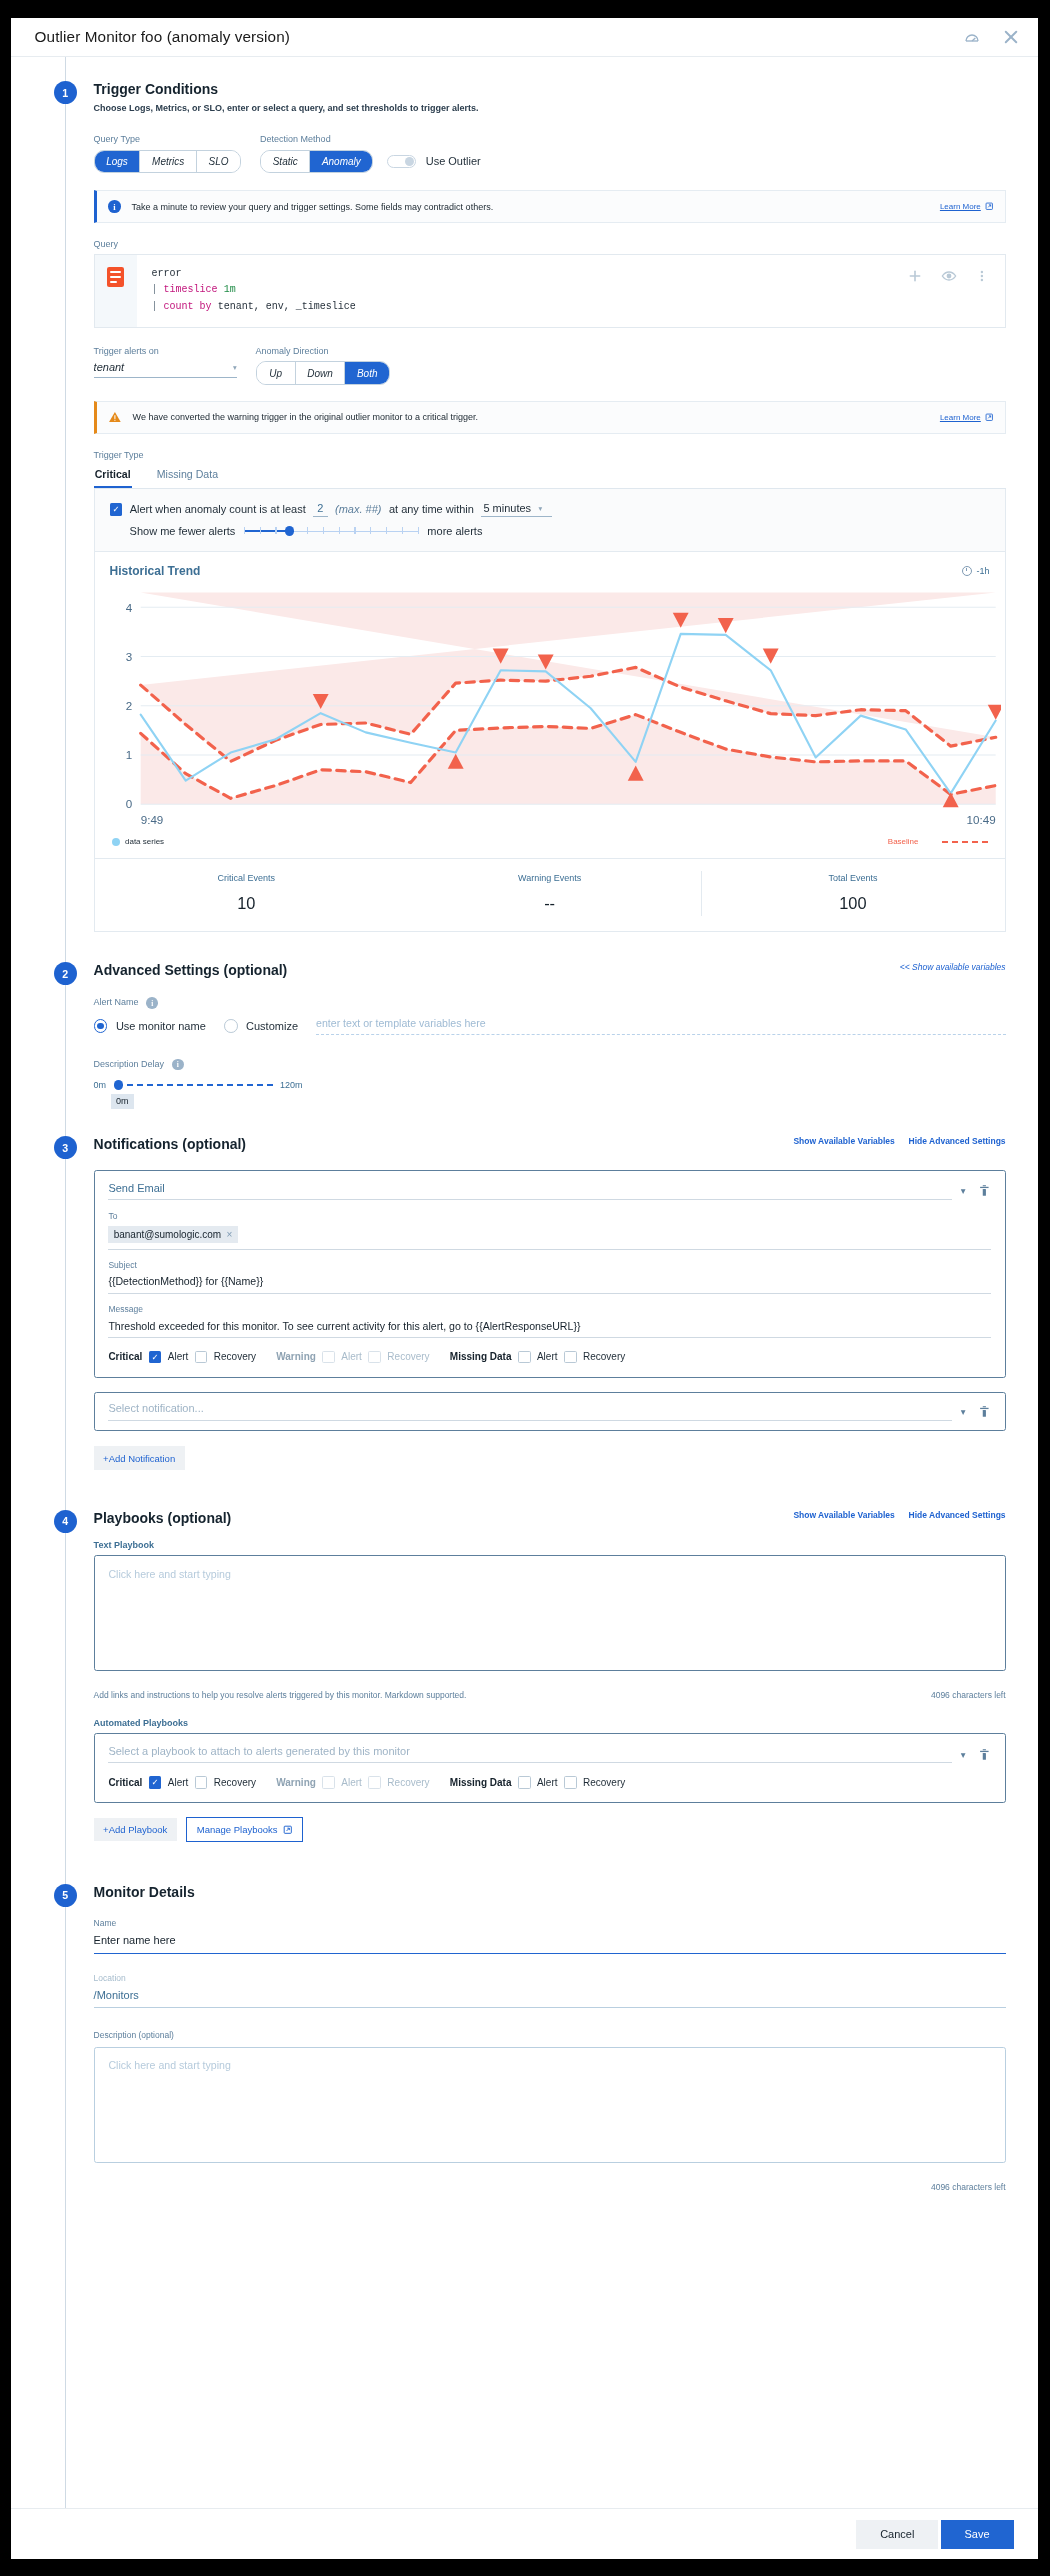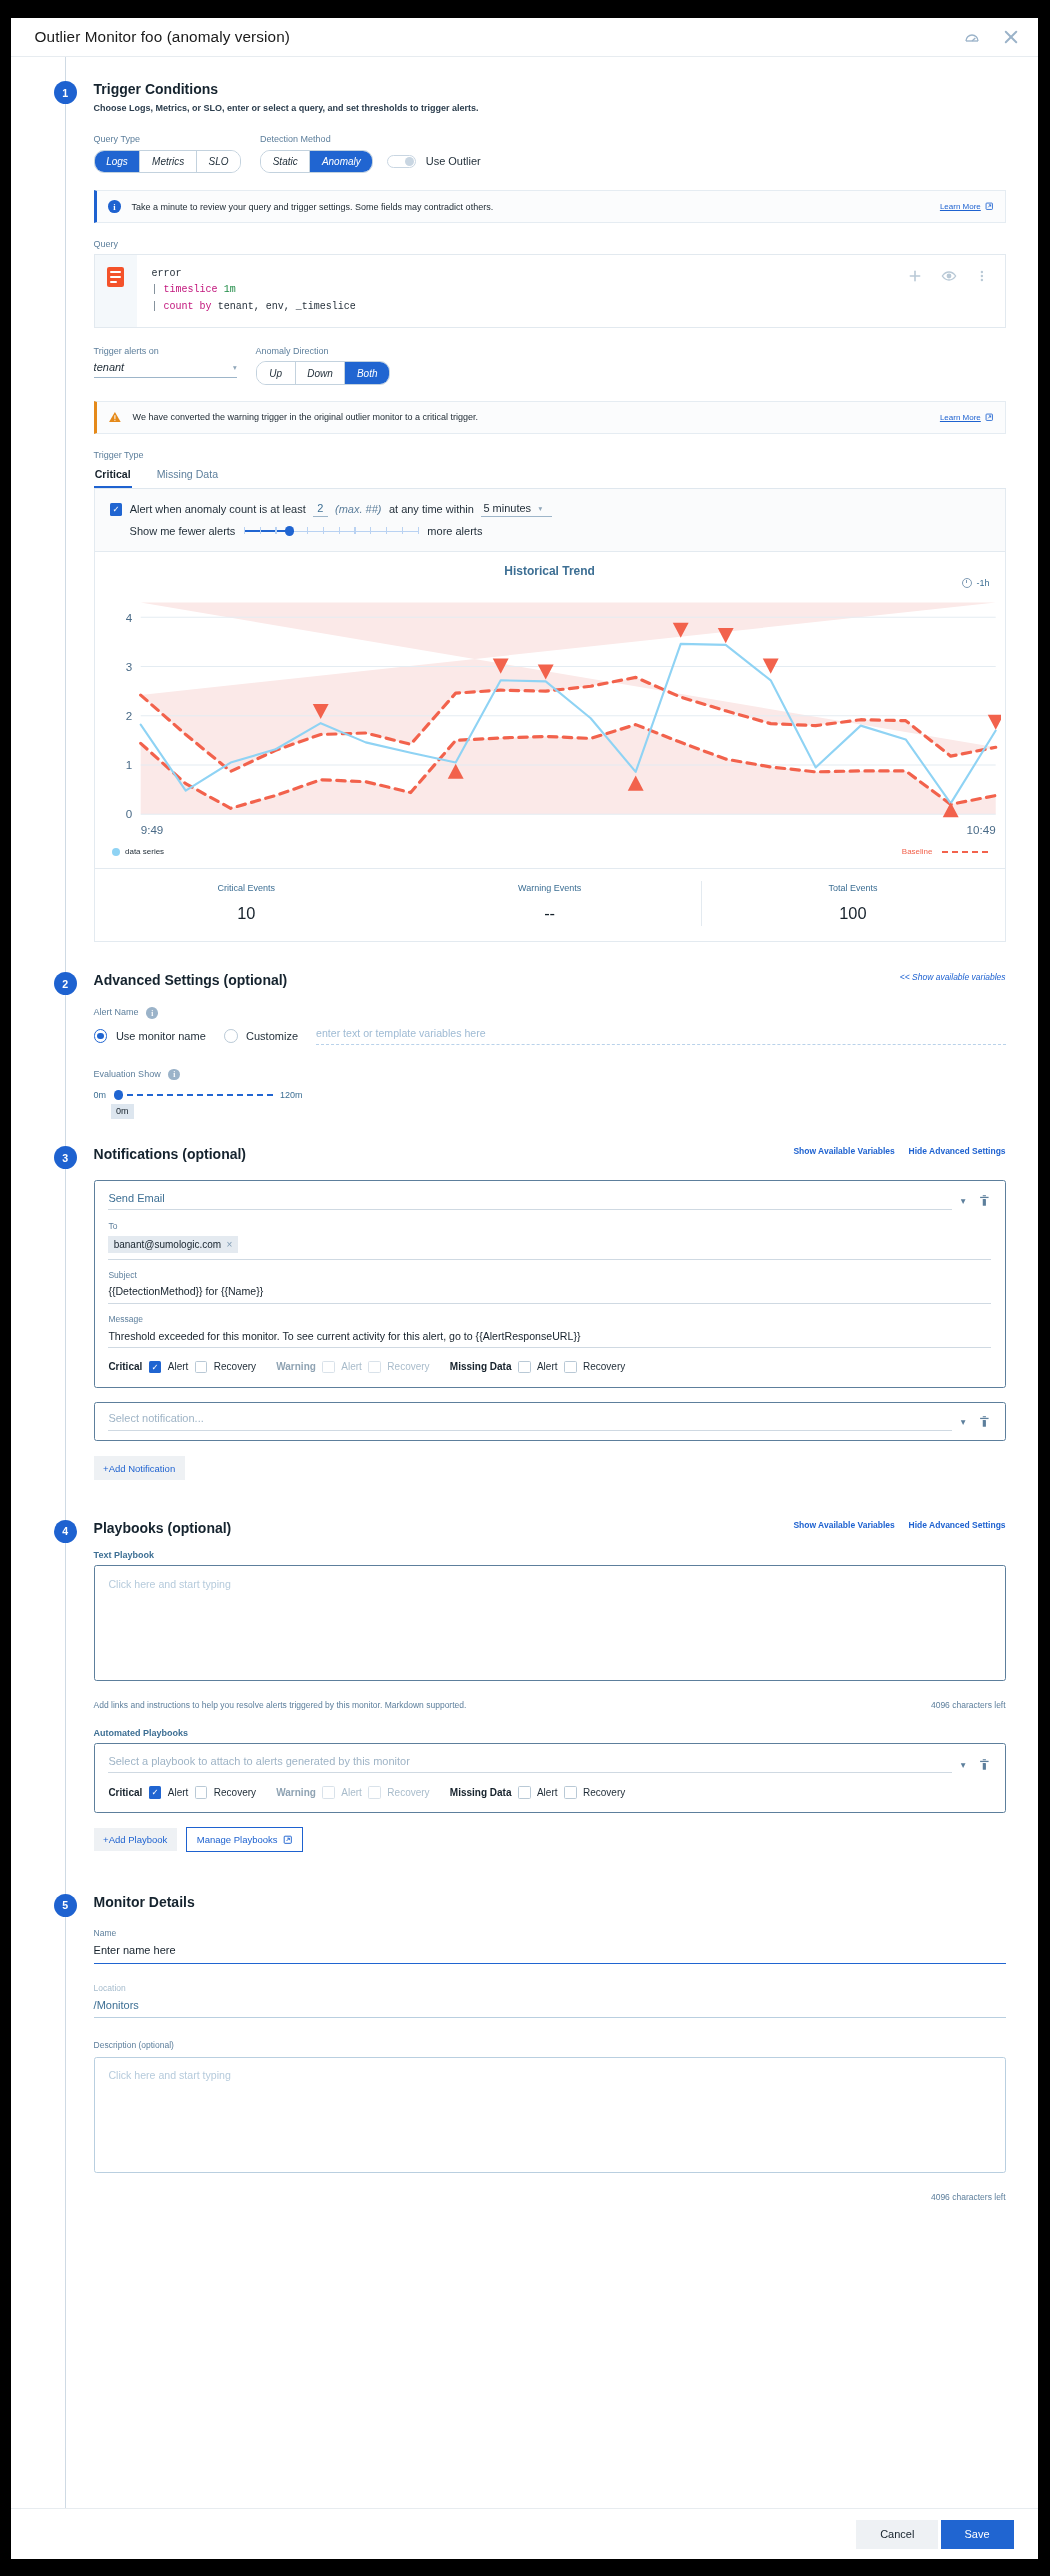--- a/index.html
+++ b/index.html
@@ -134,30 +134,30 @@
   .slider-row { display:flex; align-items:center; gap:8.5px; margin-top:8.5px; padding-left:20px; font-size:11px; color:#1e2b36; }
   .slider { position:relative; width:175px; height:11.6px; }
   .slider .track-on { position:absolute; left:0; top:4.8px; height:2.1px; width:46px; background:#2065d1; }
   .slider .track-off { position:absolute; left:46px; top:5.3px; height:1.1px; right:0; background:#b9d2f2; }
   .slider .ticks { position:absolute; left:0; right:0; top:2.1px; height:6.4px; display:flex; justify-content:space-between; }
   .slider .ticks i { width:1.1px; height:6.4px; background:#b9d2f2; }
   .slider .knob { position:absolute; left:41px; top:1.1px; width:9.5px; height:9.5px; border-radius:50%; background:#2065d1; cursor:pointer; }
 
   
   .chartcard { border:0.5px solid #e3eaf0; border-top:none; background:#fff; padding:11.6px 15px 5.3px; }
-  .chart-head { display:flex; align-items:center;flex-direction:column; }
+  .chart-head { display:flex; align-items:center; }
   .chart-title { font-size:12px; color:#3d6f94; font-weight:700; }
   .chart-range { margin-left:auto; display:flex; align-items:center; gap:4.8px; font-size:9px; color:#3d6f94; }
   .clock { width:10px; height:10px; border:1.1px solid #7f9bb4; border-radius:50%; position:relative; }
   .clock::after { content:""; position:absolute; left:3.2px; top:1.6px; width:1.1px; height:3.2px; background:#7f9bb4; }
   .plot { margin-top:7.4px; }
   .legend { display:flex; align-items:center; padding:3.2px 2.1px 6.4px; font-size:8px; }
   .lg-left { display:flex; align-items:center; gap:5.3px; color:#1e2b36; }
   .lg-dot { width:8px; height:8px; border-radius:50%; background:#8fd3f4; }
-  .lg-right { margin-left:auto; display:flex; align-items:center; gap:9px; color:#f2624c; }
+  .lg-right { margin-left:auto; display:flex; align-items:center; gap:23px; color:#f2624c; }
   .lg-dash { width:46px; height:0; border-top:2.1px dashed #f2624c; }
 
   
   .stats { border:0.5px solid #e3eaf0; border-top:none; display:flex; padding:13.8px 0 18px; background:#fff; }
   .stat { flex:1 1 0; text-align:center; position:relative; }
   .stat + .stat.div::before { content:""; position:absolute; left:0; top:-2.1px; bottom:-3.2px; width:0.5px; background:#e3eaf0; }
   .stat-l { font-size:9px; color:#3d6f94; }
   .stat-v { font-size:16.4px; color:#16222c; margin-top:11.6px; }
 
   
@@ -495,21 +495,21 @@
           <div class="radio on"></div>
           <span class="rlabel">Use monitor name</span>
           <div class="radio" style="margin-left:9.5px;"></div>
           <span class="rlabel">Customize</span>
           <span class="ghost-line" style="margin-left:9.5px;">enter text or template variables here</span>
         </div>
       </div>
 
       <div style="margin-top:24px;">
         <div class="flabel">
-          <span>Evaluation Show</span>
+          <span>Description Delay</span>
           <span class="info-badge">i</span>
         </div>
         <div class="ed-row" style="margin-top:9.5px;">
           <span>0m</span>
           <div class="ed-slider">
             <div class="bar"></div>
             <div class="knob"></div>
           </div>
           <span>120m</span>
         </div>

